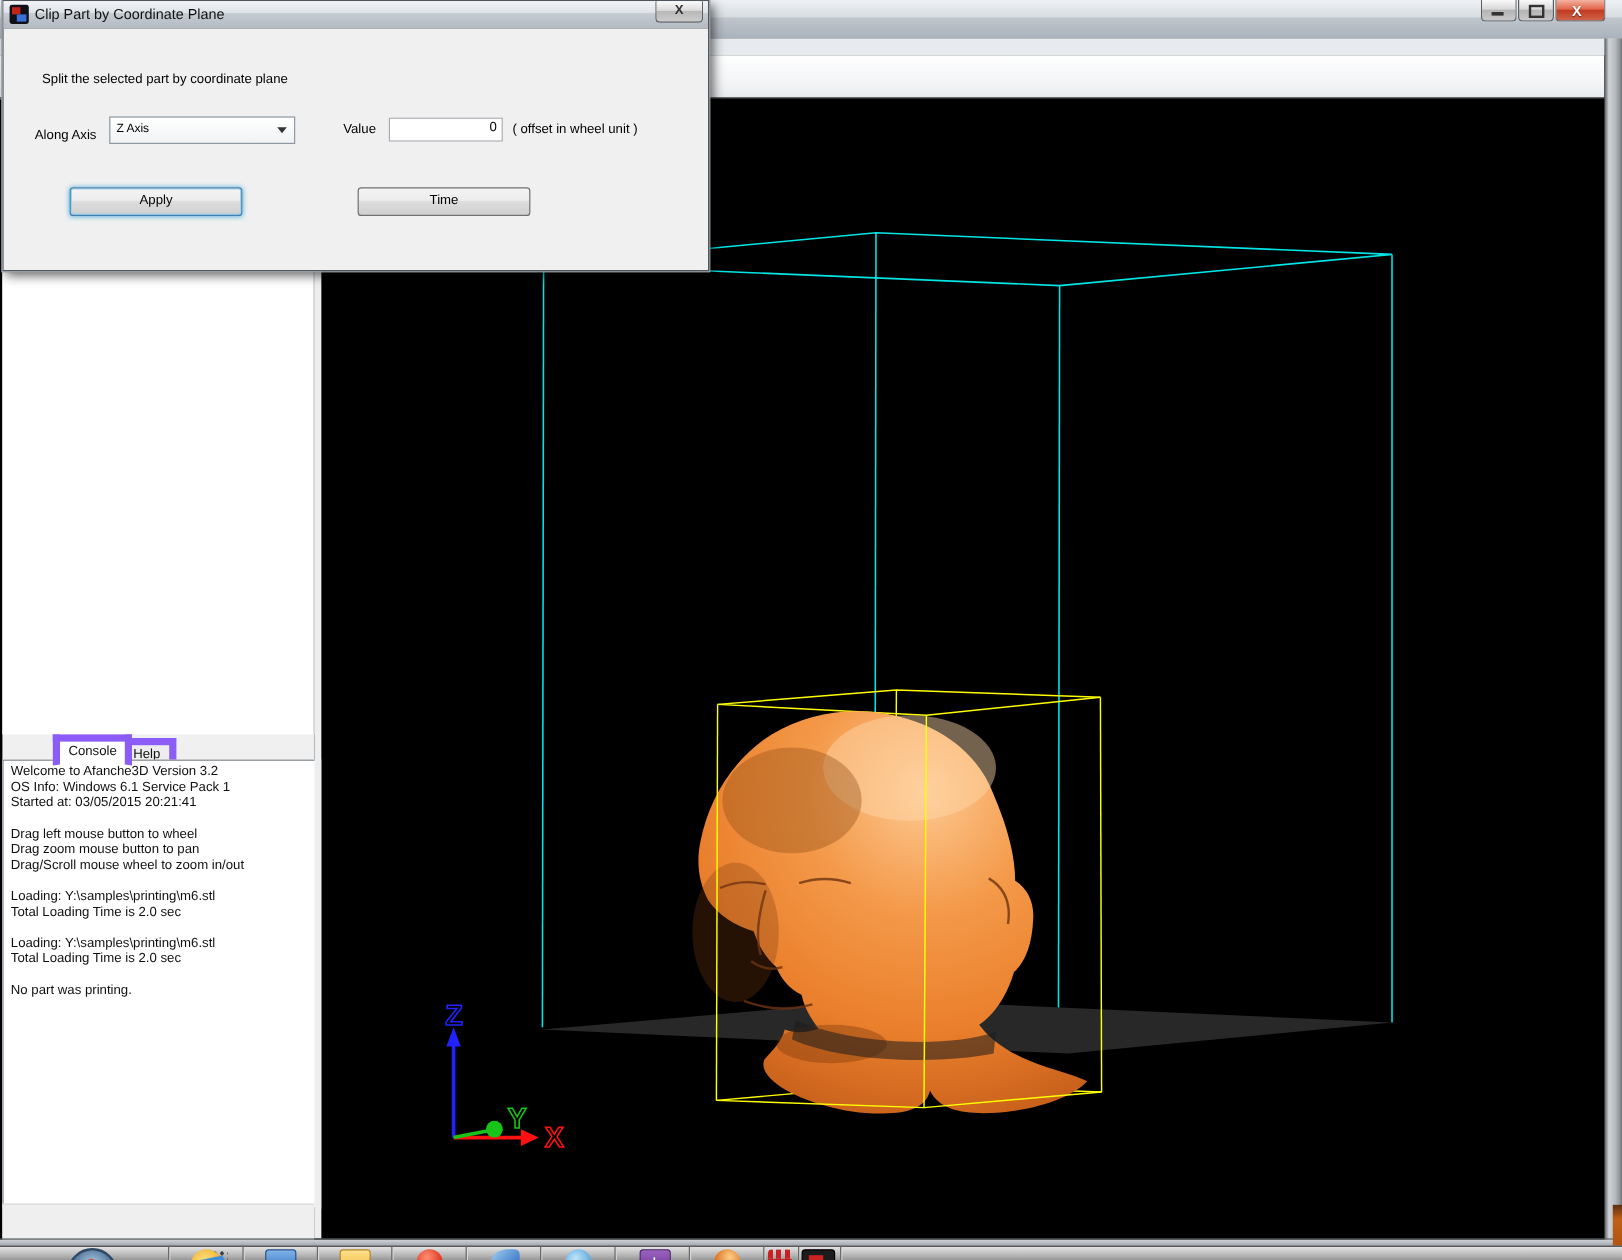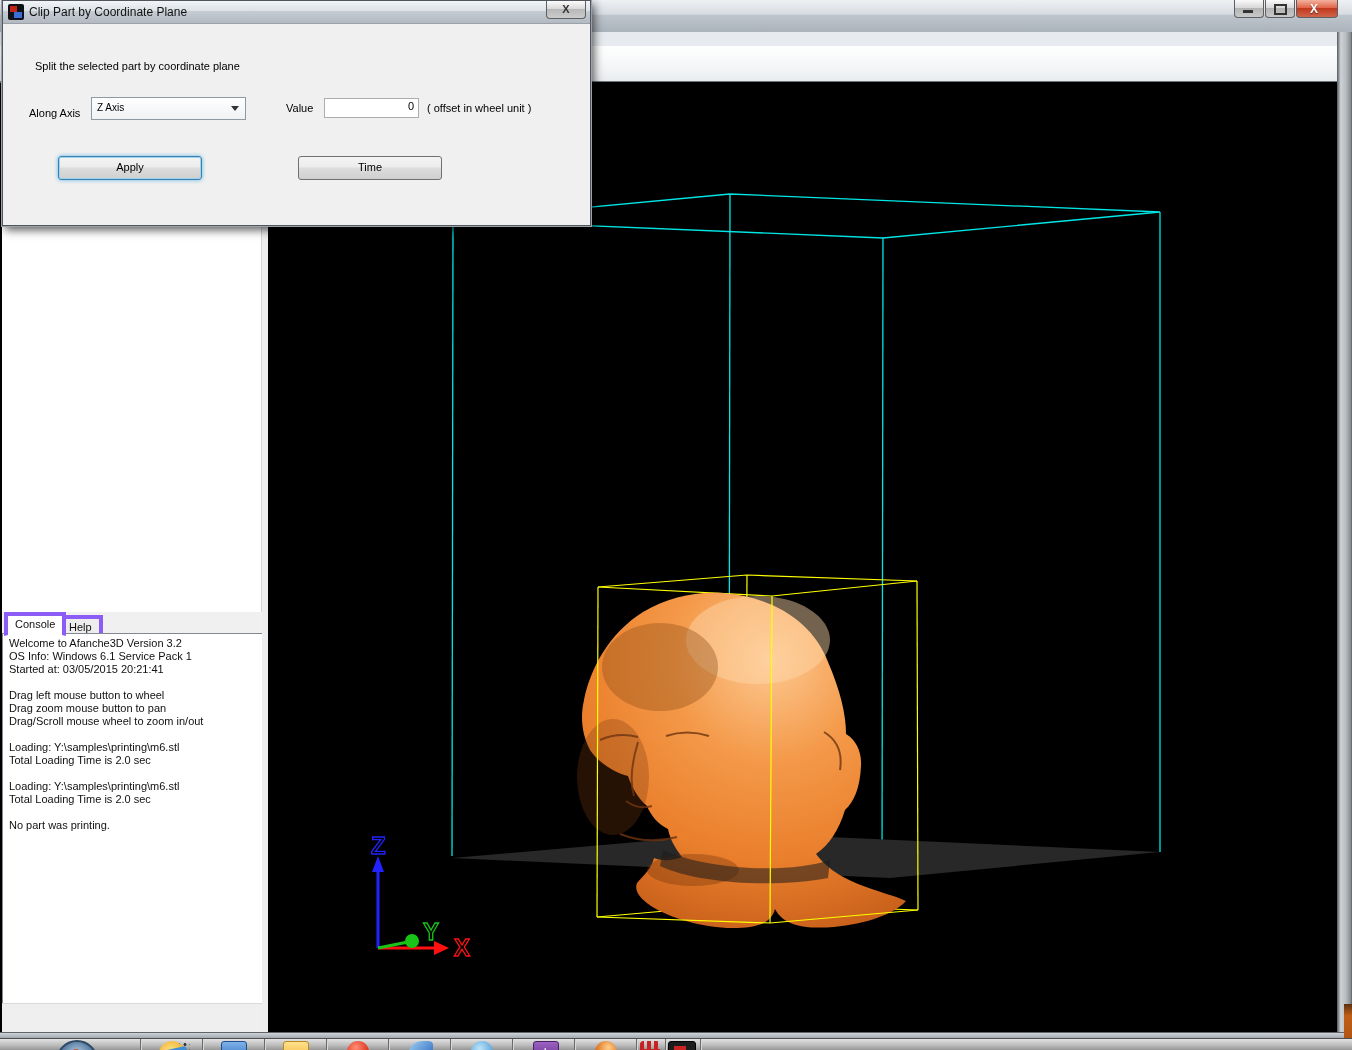--- a/index.html
+++ b/index.html
@@ -43,21 +43,21 @@
   .bottom-border{left:0;top:1032px;width:1352px;height:6px;
     background:linear-gradient(#cfd3d7,#9aa0a6);border-top:1px solid #5f6469;}
   .orange-sliver{left:1344px;top:1004px;width:8px;height:34px;
     background:linear-gradient(#5a2f10,#c05f17 35%,#b25512);}
 
   
   .left-col{left:2px;top:82px;width:260px;height:950px;background:#f0f0f0;}
   .tree-panel{left:0;top:0;width:259px;height:530px;background:#ffffff;border-right:1px solid #d5d5d5;}
   .tabrow{left:0;top:530px;width:260px;height:21px;}
   .tab{position:absolute;font-size:11px;color:#111;
-    border:4px solid #8b5cf6;background:#ededed;padding:2px 7px 1px 7px;}
+    border:6px solid #8b5cf6;background:#ededed;padding:2px 7px 1px 7px;margin-left:40px;}
   .tab.active{left:2px;top:0;background:#fff;border-bottom:1px solid #fff;z-index:2;font-size:11px;height:16px;}
   .tab.idle{left:56px;top:3px;height:13px;text-align:right;}
   .console-box{left:0;top:551px;width:258px;height:369px;background:#fff;
     border:1px solid #828790;overflow:hidden;
     font-size:11px;line-height:13px;color:#101010;padding:3px 0 0 6px;}
   .cline{white-space:pre;min-height:13px;}
   .panel-bottom{left:0;top:921px;width:260px;height:29px;background:#efefef;border-top:1px solid #d9d9d9;}
   .splitter{left:262px;top:82px;width:6px;height:950px;background:#eceef0;}
 
   

